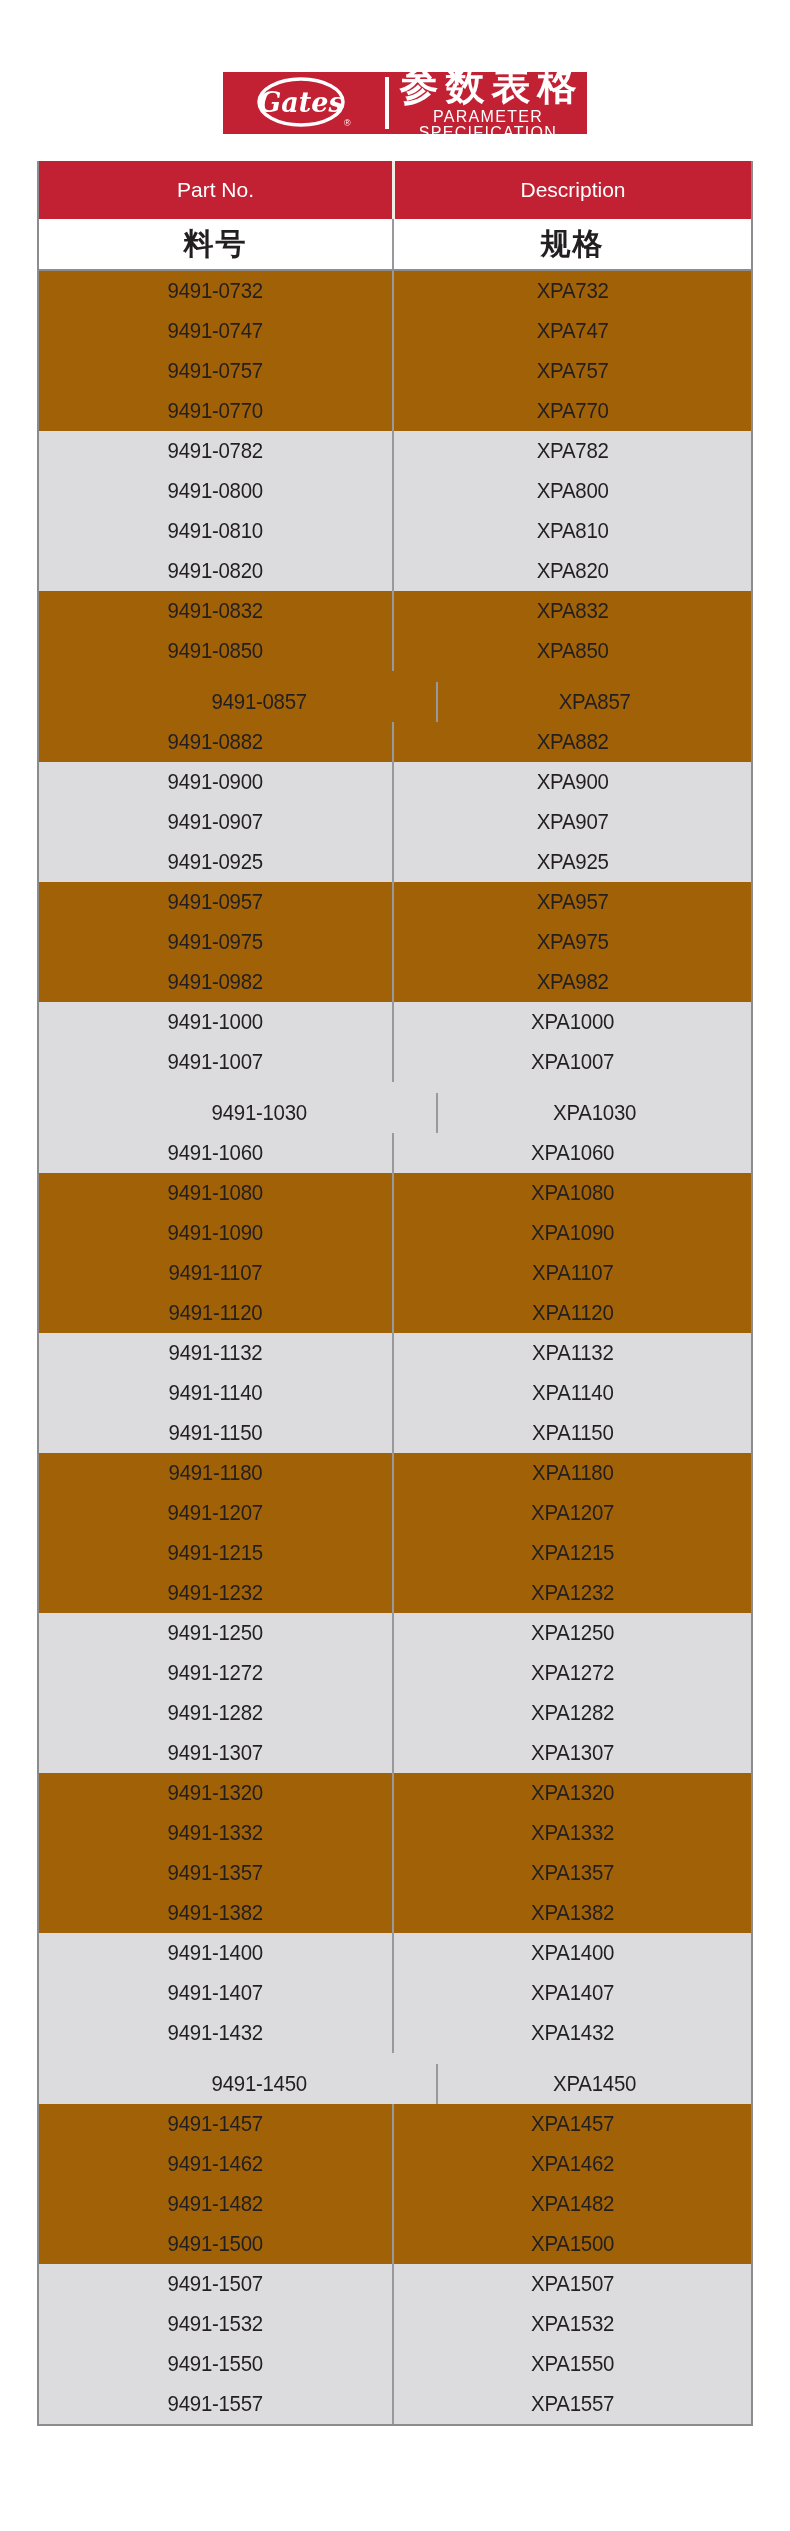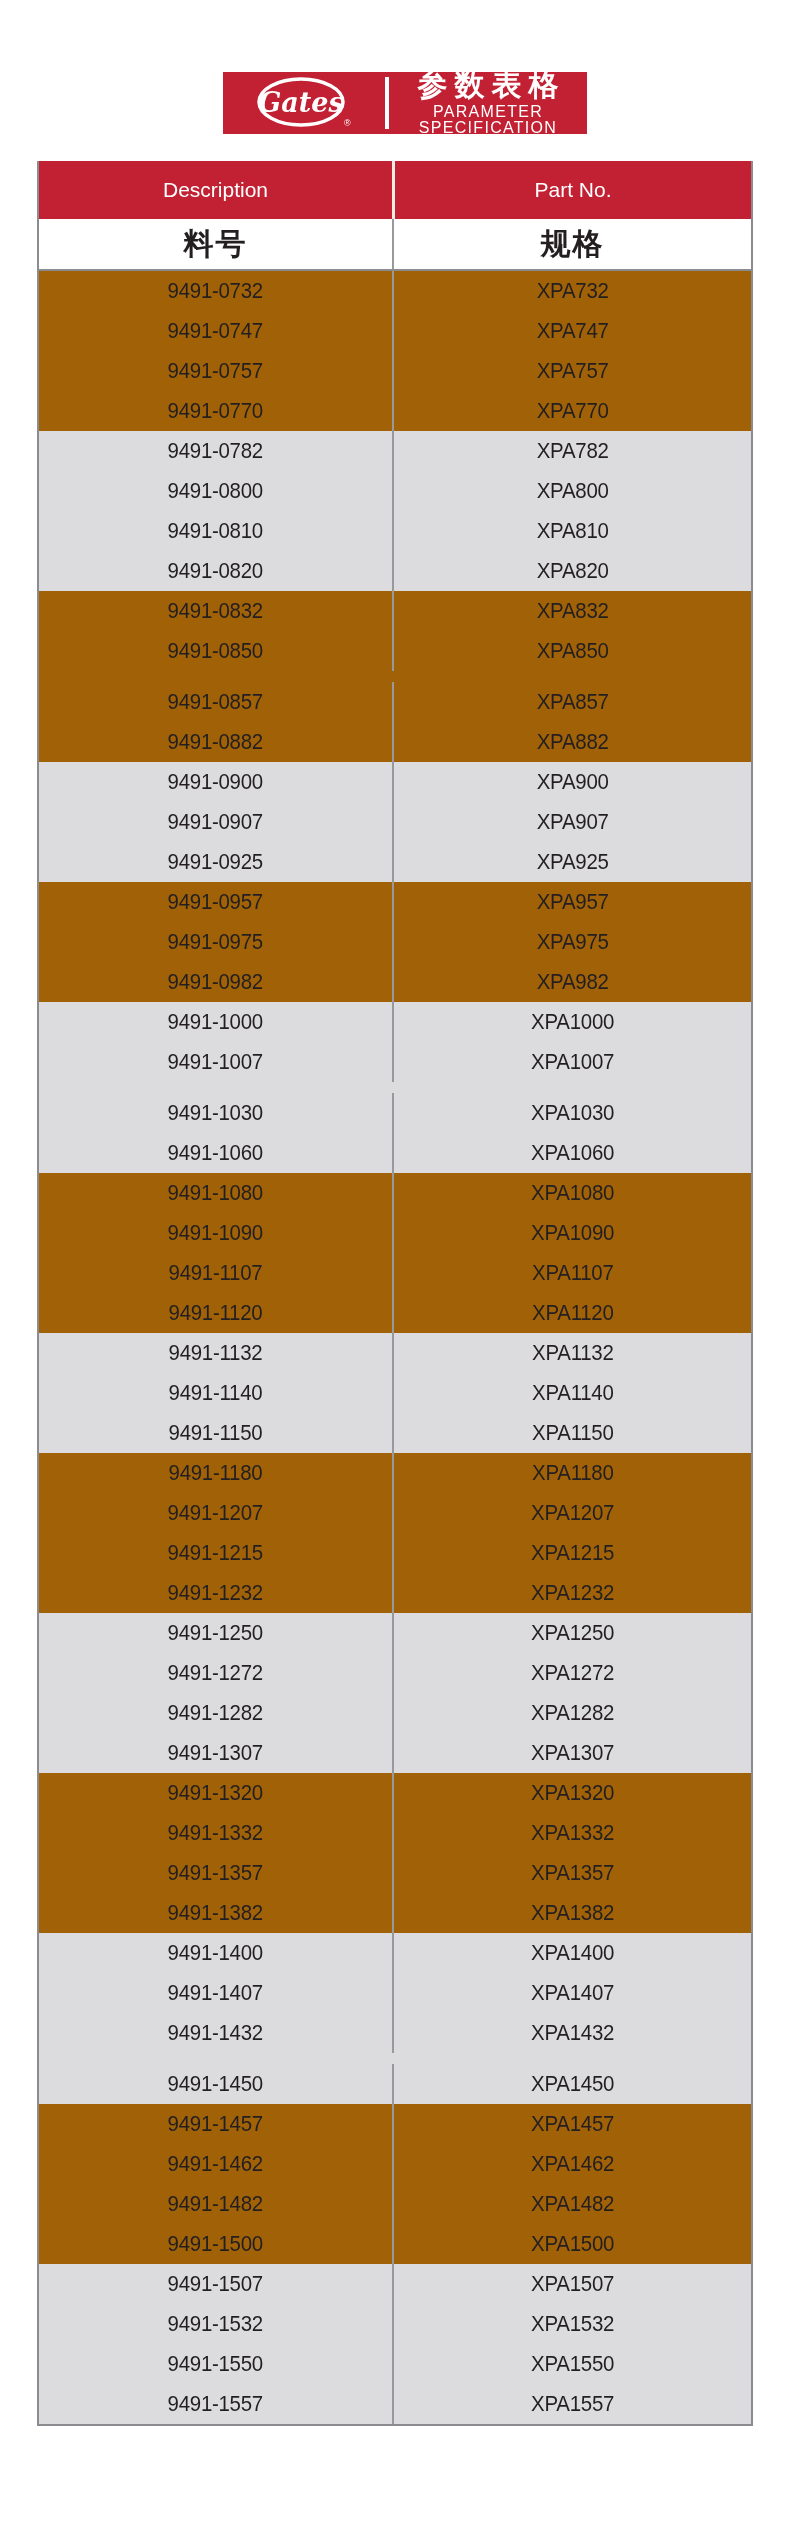--- a/index.html
+++ b/index.html
@@ -17,21 +17,21 @@
   }
   
   .banner{
     position:absolute;left:223px;top:43px;width:364px;height:62px;
     background:var(--red);display:flex;align-items:center;
   }
   .logo-box{width:162px;display:flex;justify-content:center;align-items:flex-start;}
   .logo-box svg{display:block;}
   .banner-divider{width:4px;height:52px;background:#ffffff;}
   .titles{flex:1;text-align:center;color:#fff;line-height:1;}
-  .title-cn{font-size:30px;font-weight:bold;letter-spacing:7px;margin-left:7px;}
+  .title-cn{font-size:39px;font-weight:bold;letter-spacing:7px;margin-left:7px;}
   .title-en{font-size:16px;letter-spacing:1.3px;word-spacing:5px;margin-top:4px;}
   
   .spec-table{
     position:absolute;left:37px;top:132px;width:712px;
     border-left:2px solid var(--border);
     border-right:2px solid var(--border);
     border-bottom:2px solid var(--border);
   }
   .thead-red{display:grid;grid-template-columns:353px 1fr;height:58px;background:var(--red);}
   .thead-red .th{
@@ -43,21 +43,21 @@
     display:grid;grid-template-columns:353px 1fr;height:50px;
     border-bottom:2px solid var(--border);background:#fff;
   }
   .thead-cn .th{
     display:flex;align-items:center;justify-content:center;
     color:var(--text);font-size:30px;font-weight:bold;letter-spacing:2px;
   }
   .thead-cn .th + .th{border-left:2px solid var(--divider);}
   .row{display:grid;grid-template-columns:353px 1fr;height:40px;background:#a16207;}
   .row.alt{background:var(--gray);}
-  .row.gap{padding-top:11px;}
+  .row.gap{padding-top:11px;padding-left:44px;}
   .cell{
     display:flex;align-items:center;justify-content:center;
     color:var(--text);font-size:22px;
   }
   .cell + .cell{border-left:2px solid var(--divider);}
   .cell span{display:inline-block;transform:scaleX(0.93);letter-spacing:-0.3px;white-space:nowrap;}
 </style>
 </head>
 <body>
 
@@ -73,22 +73,22 @@
     </div>
     <div class="banner-divider"></div>
     <div class="titles">
       <div class="title-cn">参数表格</div>
       <div class="title-en">PARAMETER SPECIFICATION</div>
     </div>
   </div>
 
   <div class="spec-table">
     <div class="thead-red">
+      <div class="th">Part No.</div>
       <div class="th">Description</div>
-      <div class="th">Part No.</div>
     </div>
     <div class="thead-cn">
       <div class="th">料号</div>
       <div class="th">规格</div>
     </div>
     <div id="tbody">
         <div class="row">
           <div class="cell">
             <span>9491-0732</span>
           </div>

